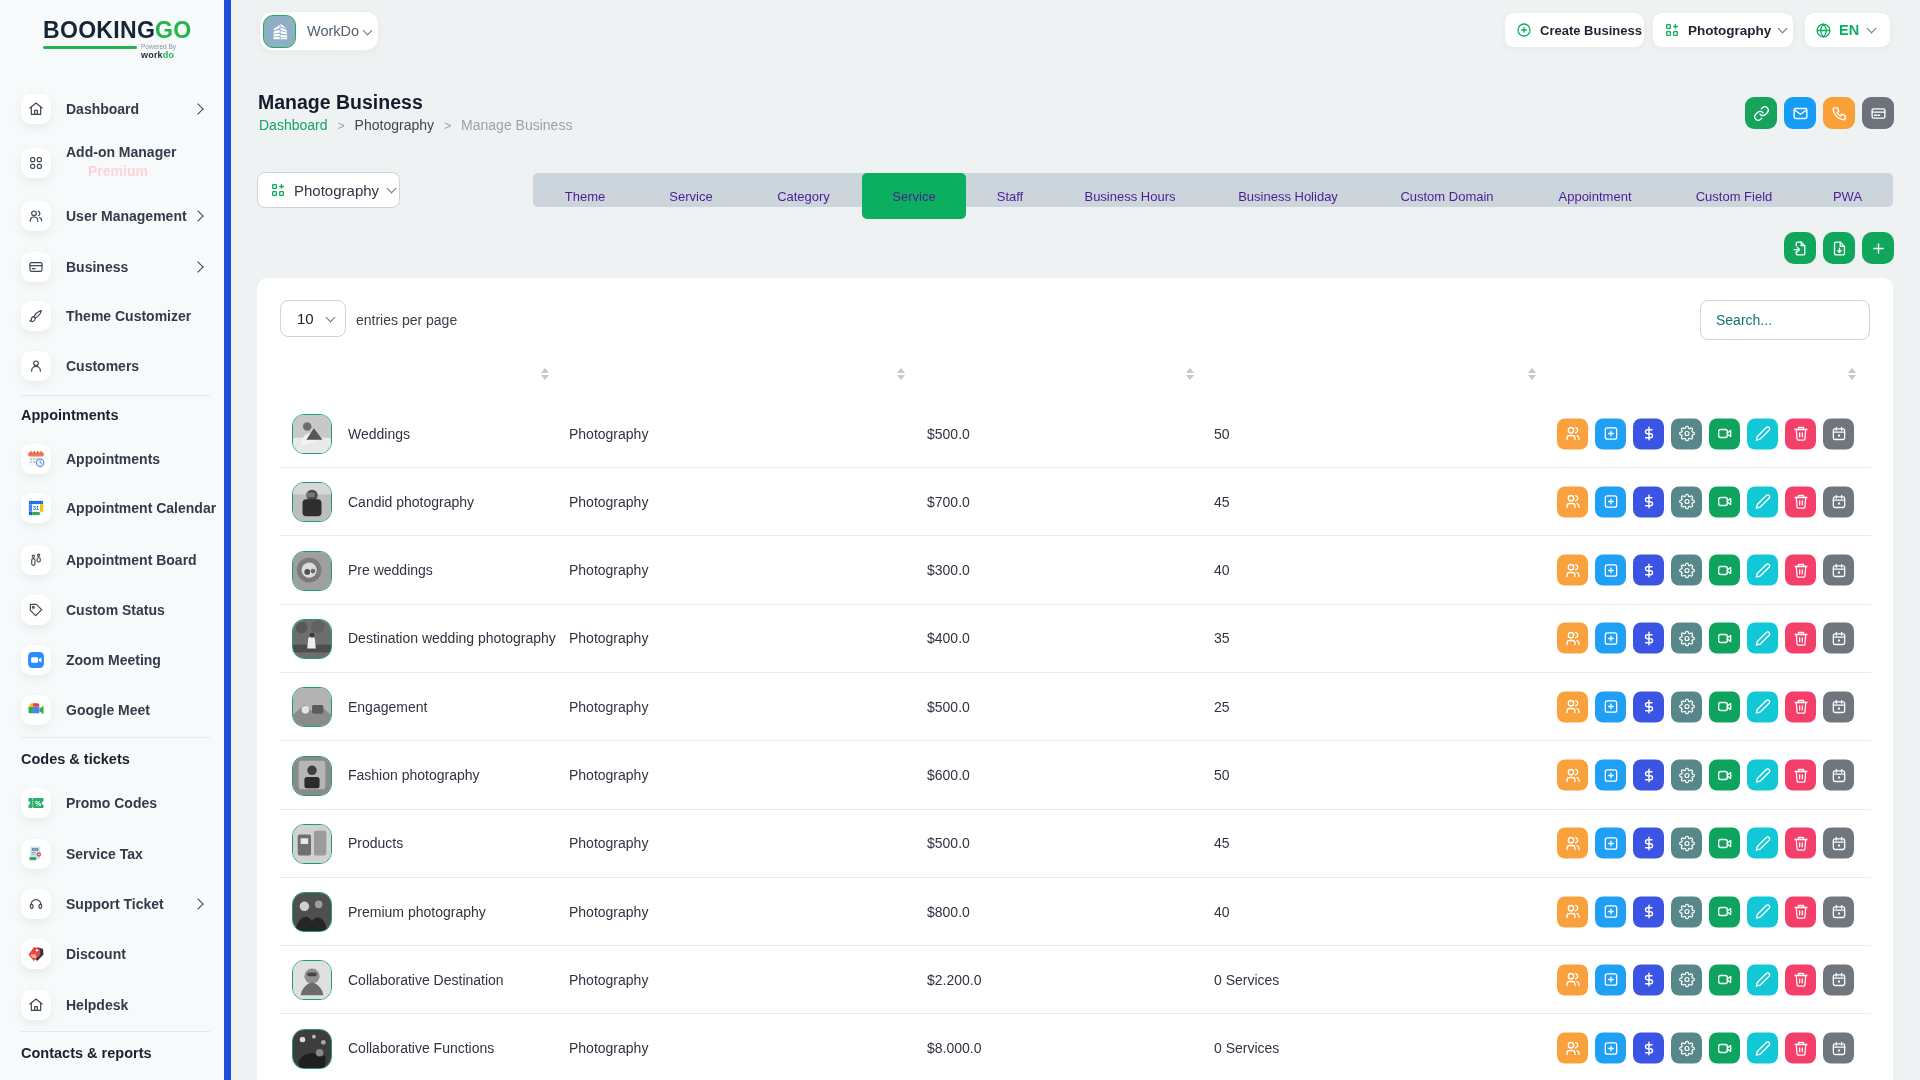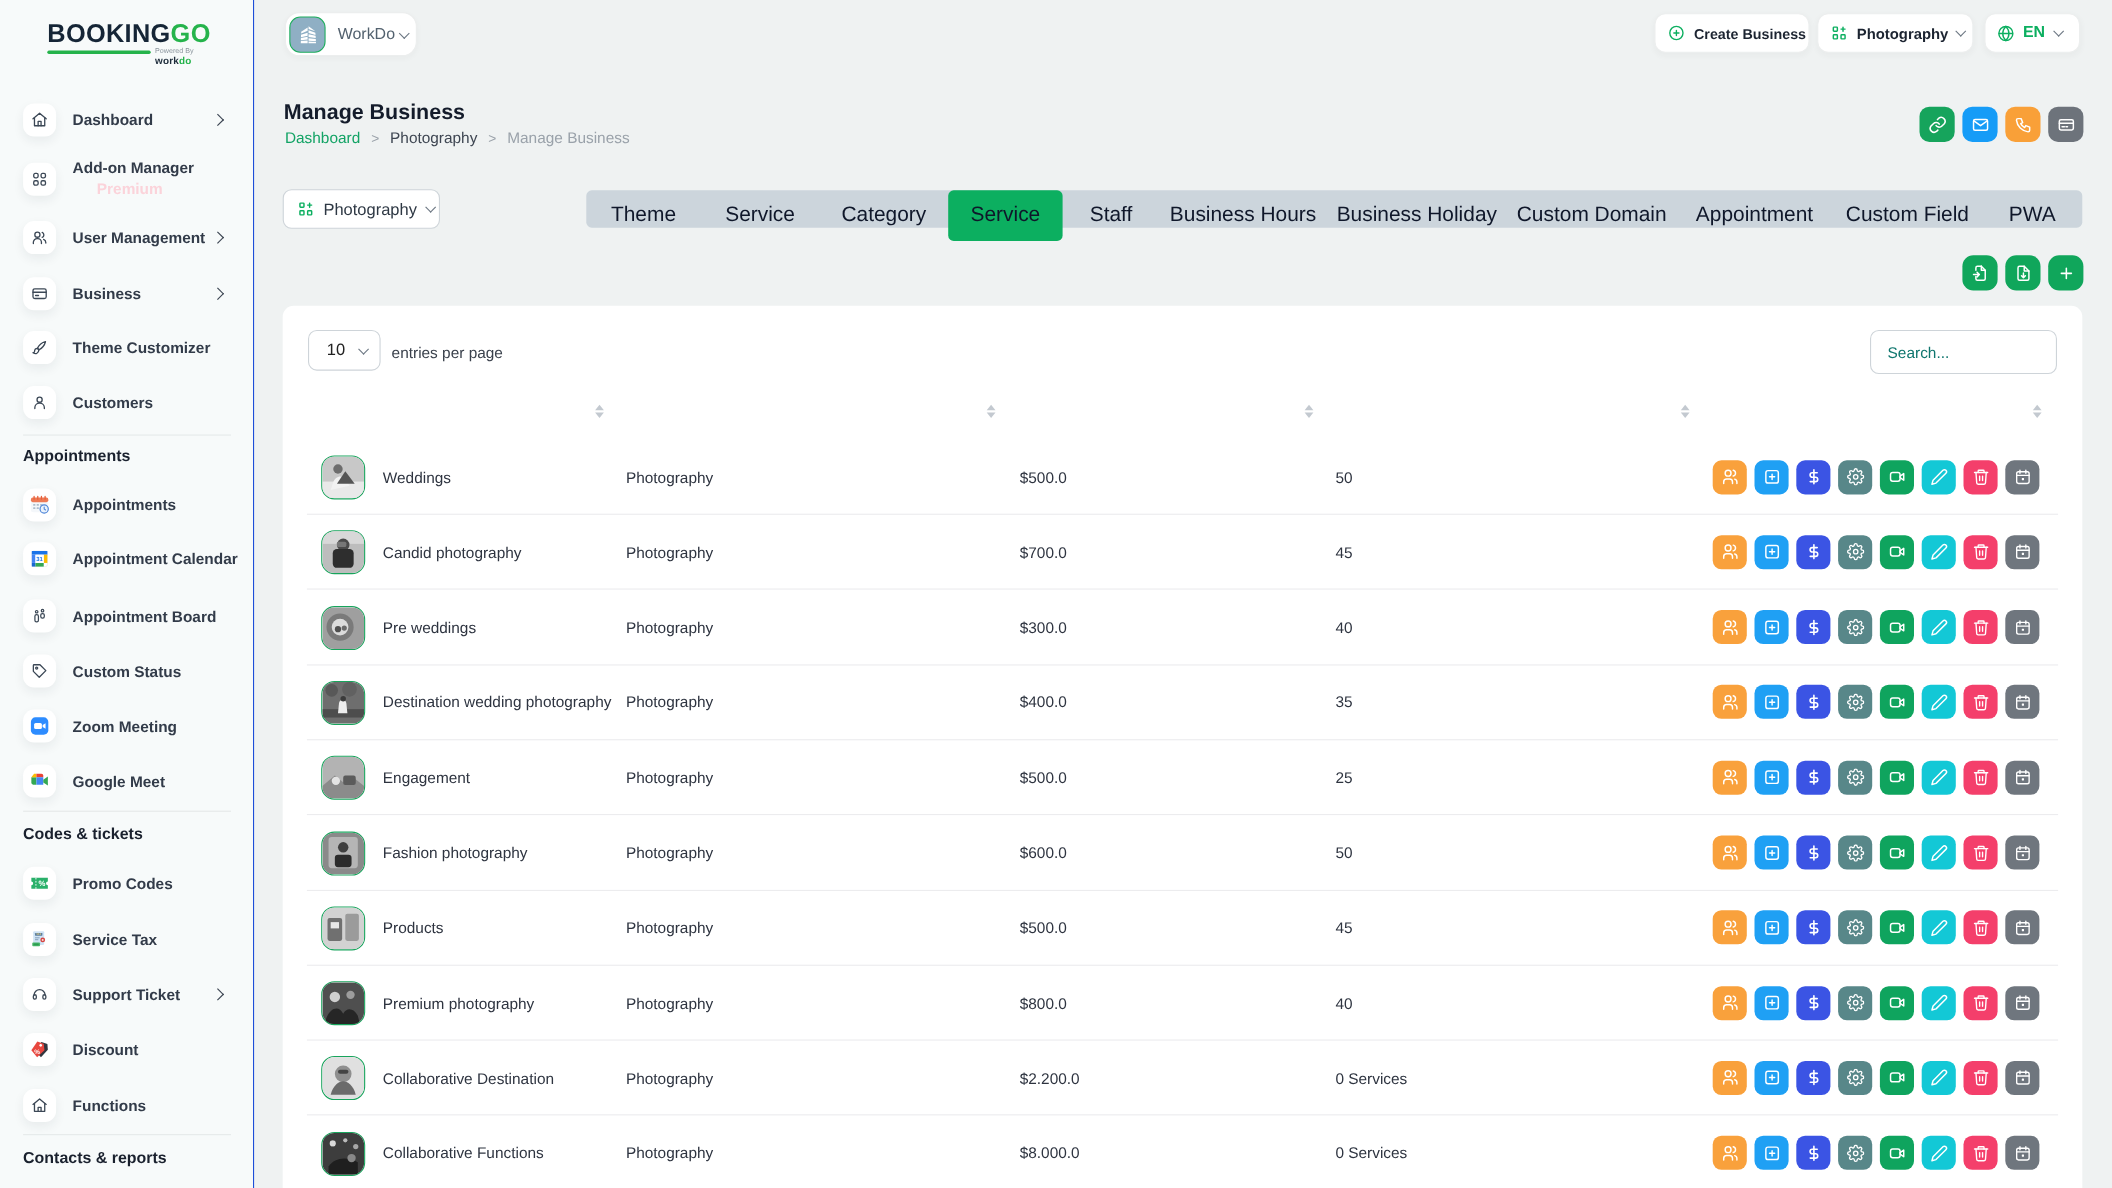--- a/index.html
+++ b/index.html
@@ -1,35 +1,35 @@
 <!DOCTYPE html>
 <html><head><meta charset="utf-8">
 <style>
 *{margin:0;padding:0;box-sizing:border-box}
 html,body{width:1920px;height:1080px;overflow:hidden}
 body{font-family:"Liberation Sans",sans-serif;background:#eff2f2;position:relative;color:#1c2431}
 .abs{position:absolute}
 
-#side{position:absolute;left:0;top:0;width:231px;height:1080px;background:#f7fafa;border-right:1px solid #1d4ed8}
+#side{position:absolute;left:0;top:0;width:231px;height:1080px;background:#f7fafa;border-right:7px solid #1d4ed8}
 .tile{position:absolute;left:21px;width:30px;height:30px;background:#fff;border-radius:10px;box-shadow:0 4px 10px rgba(30,40,60,.07);display:flex;align-items:center;justify-content:center}
 .tile svg{width:16px;height:16px}
 .tile svg.big{width:20px;height:20px}
 .nitem{position:absolute;left:66px;font-size:14px;font-weight:700;color:#323b49;white-space:nowrap}
 .chev{position:absolute;width:8px;height:8px;border-right:1.8px solid #3a4350;border-top:1.8px solid #3a4350;transform:rotate(45deg)}
 .shead{position:absolute;left:21px;font-size:14.5px;font-weight:700;color:#1a212e}
 .sdiv{position:absolute;left:21px;width:189px;border-top:1px solid #e5e9e9}
 
 .pill{position:absolute;background:#fff;white-space:nowrap;border:1px solid #eceeee;border-radius:19px;display:flex;align-items:center;box-shadow:0 2px 6px rgba(40,50,60,.04)}
 .dchev{width:7px;height:7px;border-right:1.7px solid #6b7682;border-bottom:1.7px solid #6b7682;transform:rotate(45deg);margin-top:-3px}
 
 .sqbtn{position:absolute;width:32px;height:32px;border-radius:9px;display:flex;align-items:center;justify-content:center}
 .sqbtn svg{width:17px;height:17px}
 
 #tabs{position:absolute;left:533px;top:173px;width:1360px;height:34px;background:#ccd5dc;border-radius:5px;display:flex}
-#tabs .tab{height:46px;display:flex;align-items:center;justify-content:center;color:#0f172a;font-size:19px}
+#tabs .tab{height:46px;display:flex;align-items:center;justify-content:center;color:#4c1d95;font-size:13px}
 #tabs .tab.on{background:#0CAF60;border-radius:5px}
 
 #card{position:absolute;left:257px;top:278px;width:1636px;height:812px;background:#fff;border-radius:10px}
 .sel{position:absolute;background:#fff;border:1px solid #ced4d9;border-radius:8px;display:flex;align-items:center}
 #thead{position:absolute;left:22px;top:76px;width:1592px;height:46px;background:#f4f6f9;display:flex;align-items:center;font-size:12.5px;font-weight:700;color:#141b2d;letter-spacing:.3px}
 .sort{position:absolute;display:flex;flex-direction:column;gap:2px;align-items:center}
 .sort i{width:0;height:0;border-left:4px solid transparent;border-right:4px solid transparent;display:block}
 .sort .u{border-bottom:5px solid #c3c9d0}
 .sort .d{border-top:5px solid #c3c9d0}
 .trow{position:absolute;left:22px;width:1592px;height:68px;border-bottom:1px solid #ececee;font-size:14px;color:#2e3440}
@@ -208,21 +208,21 @@
       </svg>
     </div>
 <div class="nitem" style="top:946px">Discount</div>
 <div class="tile" style="top:990px">
       <svg viewBox="0 0 24 24" fill="none" stroke="#3c4856" stroke-width="1.8" stroke-linecap="round" stroke-linejoin="round">
         <path d="M3 10.5L12 3l9 7.5"></path>
         <path d="M5 9v11h14V9"></path>
         <path d="M10 20v-5.5h4V20"></path>
       </svg>
     </div>
-<div class="nitem" style="top:997px">Functions</div>
+<div class="nitem" style="top:997px">Helpdesk</div>
 <div class="sdiv" style="top:1031px"></div>
 <div class="shead" style="top:1045px">Contacts &amp; reports</div>
 </div>
 <div class="pill" style="left:259px;top:11px;width:120px;height:40px;border-radius:13px">
 <div style="position:absolute;left:3px;top:3px;width:33px;height:33px;border-radius:10px;background:#8fafc4;border:1.6px solid #1fae5e;display:flex;align-items:center;justify-content:center">
 <svg viewBox="0 0 24 24" width="20" height="20" fill="#fff">
         <path d="M12.6 2.2L20 7.8l-7.4-2.5z"></path>
         <path d="M4.6 8.2l7-4.6v3.6l-7 3z"></path>
         <path d="M12.6 6.6l7.4 2.7.2 2.6-7.6-2.2z"></path>
         <path d="M4.4 11.4l7.2-2.2v3.4l-7.3 1.6z"></path>

